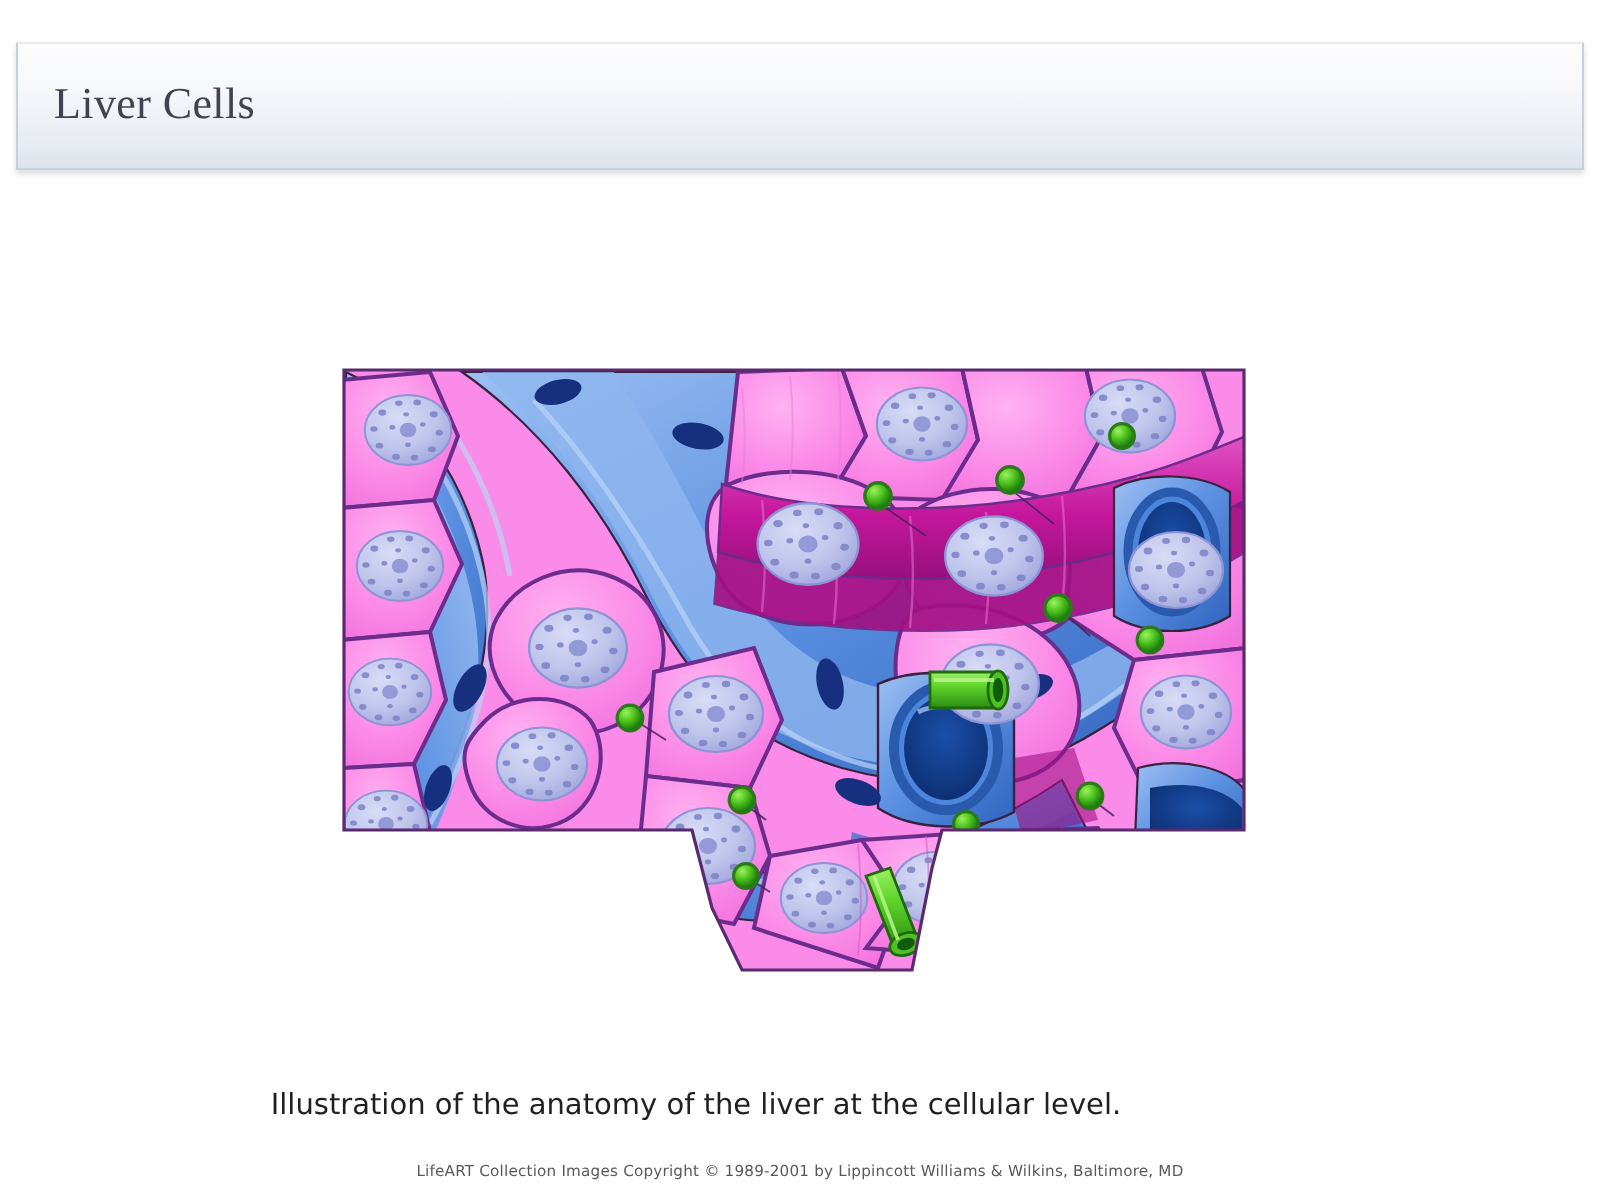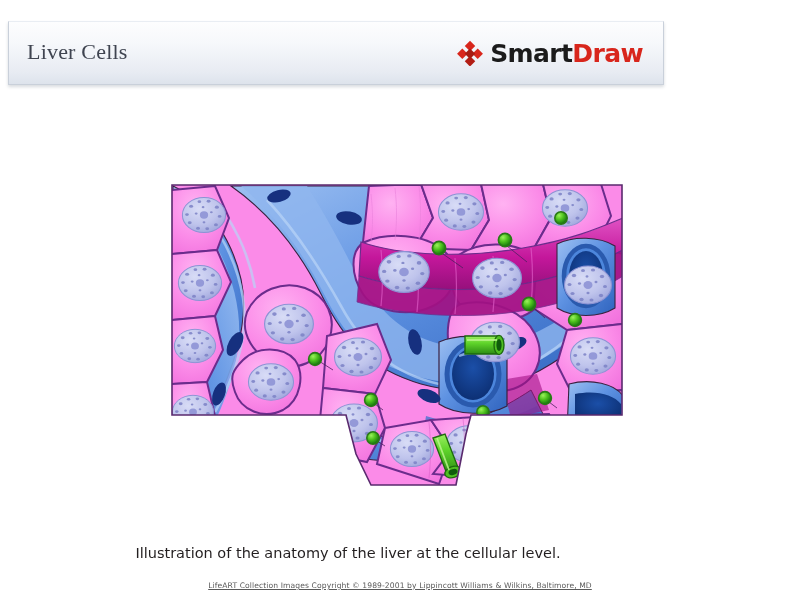--- a/index.html
+++ b/index.html
@@ -13,21 +13,21 @@
     position: relative;
     overflow: hidden;
     font-family: "Liberation Sans", sans-serif;
   }
 
   
   #header-bar {
     position: absolute;
     left: 8px;
     top: 21px;
-    width: 656px;
+    width: 784px;
     height: 64px;
     box-sizing: border-box;
     background: linear-gradient(to bottom, #fdfdfe 0%, #f6f8fb 35%, #e7ebf2 82%, #dde3ec 100%);
     border: 1px solid #c9d0da;
     border-top-color: #e9edf3;
     box-shadow: 0 2px 3px rgba(120,130,145,0.28);
     display: flex;
     align-items: center;
     justify-content: space-between;
     padding: 0 18px;
@@ -82,43 +82,28 @@
   #copyright {
     position: absolute;
     left: 0;
     top: 581px;
     width: 800px;
     text-align: center;
     font-family: "DejaVu Sans", sans-serif;
     font-size: 7.6px;
     color: #5a5a5a;
     letter-spacing: 0.1px;
-    text-decoration: underline;
   }
 </style>
 </head>
 <body>
 
 <div id="header-bar">
   <div id="page-title">Liver Cells</div>
 
-  <div id="brand-logo">
-    <span style="display:block;line-height:0;">
-      <svg width="26" height="26" viewBox="0 0 26 26" xmlns="http://www.w3.org/2000/svg">
-        <g>
-          <rect x="1.6" y="10.0" width="7.4" height="7.4" transform="rotate(45 5.3 13.7)" fill="#d8261c"></rect>
-          <rect x="9.3" y="2.4" width="7.4" height="7.4" transform="rotate(45 13.0 6.1)" fill="#d8261c"></rect>
-          <rect x="17.0" y="10.0" width="7.4" height="7.4" transform="rotate(45 20.7 13.7)" fill="#d8261c"></rect>
-          <rect x="9.3" y="17.6" width="7.4" height="7.4" transform="rotate(45 13.0 21.3)" fill="#b21d14"></rect>
-          <rect x="9.3" y="10.0" width="7.4" height="7.4" transform="rotate(45 13.0 13.7)" fill="#a71a12"></rect>
-        </g>
-      </svg>
-    </span>
-    <span id="brand-wordmark"><span class="brand-smart">Smart</span><span class="brand-draw">Draw</span></span>
-  </div>
 </div>
 
 <div id="illustration-wrap">
 <svg id="illustration-svg" width="452" height="302" viewBox="0 0 452 302" xmlns="http://www.w3.org/2000/svg">
   <defs>
     <clipPath id="frameClip">
       <path d="M0,0 H452 V120 L430,130 L452,150 V240 L400,250 L452,265 V302 H300 L250,280 L200,302 H0 Z"></path>
     </clipPath>
     <clipPath id="mainClip">
       <path d="M1,1 H451 V231 H300 L295,250 L285,301 H200 L185,270 L175,231 H1 Z"></path>

